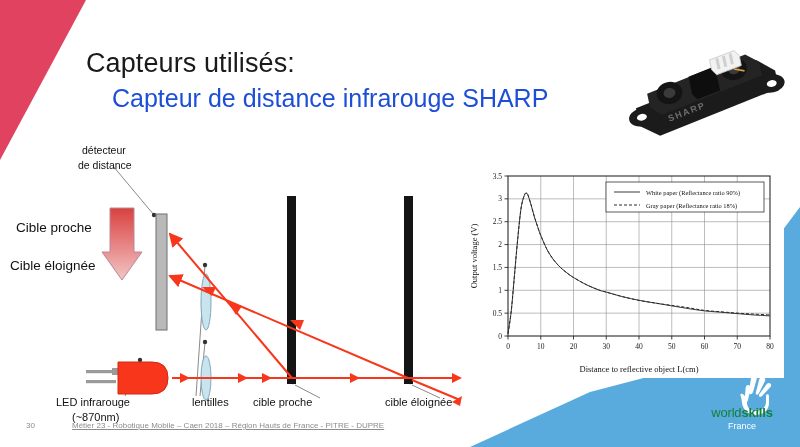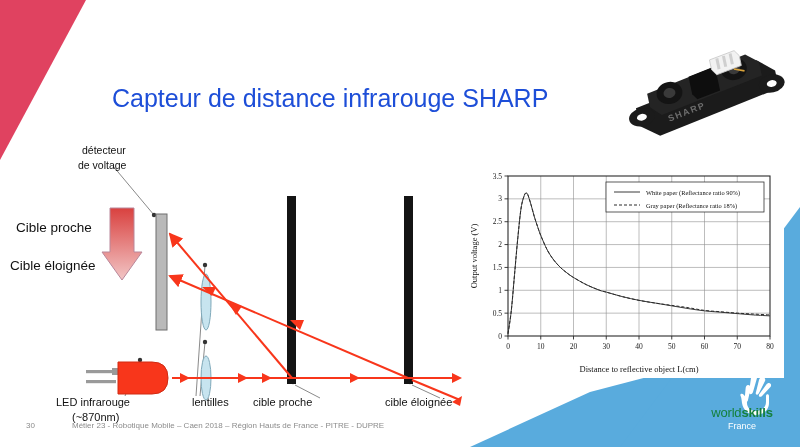--- a/index.html
+++ b/index.html
@@ -48,21 +48,21 @@
 
   
   .chart{position:absolute;left:466px;top:166px;width:318px;height:212px;background:#fff;}
   .chart svg{display:block;}
 
   
   .foot-num{
     position:absolute;left:26px;top:421px;font-size:8px;color:#8c8c8c;
   }
   .foot-text{
-    position:absolute;left:72px;top:421px;font-size:8px;color:#8c8c8c;white-space:nowrap;
+    position:absolute;left:72px;top:421px;font-size:8px;color:#8c8c8c;white-space:nowrap;text-decoration:underline;
   }
 
   
   .logo{position:absolute;right:10px;bottom:14px;width:96px;height:62px;color:#fff;}
   .logo-word{
     position:absolute;left:0;bottom:14px;width:96px;text-align:center;
     font-size:13px;line-height:13px;color:#15803d;letter-spacing:-0.2px;
   }
   .logo-word .b{font-weight:bold;}
   .logo-fr{
@@ -72,20 +72,21 @@
 </style>
 </head>
 <body>
 
 <div id="slide">
 
   <div class="corner-pink"></div>
   <div class="corner-blue-low"></div>
   <div class="corner-blue-main"></div>
 
+  <div class="title-main">Capteurs utilisés:</div>
   <div class="title-sub">Capteur de distance infrarouge SHARP</div>
 
   <div class="sensor-photo">
     <svg width="182" height="100" viewBox="0 0 182 100">
       <g transform="rotate(-12 91 50)">
 
         <path d="M22,52 L150,30 L166,44 L166,62 L40,84 L22,70 Z" fill="#1b1b1b"></path>
 
         <ellipse cx="26" cy="62" rx="13" ry="9" fill="#1b1b1b"></ellipse>
         <ellipse cx="26" cy="62" rx="5" ry="3.4" fill="#ffffff"></ellipse>
@@ -191,21 +192,21 @@
       <g>
         <rect x="112" y="238" width="8" height="7" fill="#9a9a9a"></rect>
         <rect x="86" y="240" width="30" height="3.2" fill="#9a9a9a"></rect>
         <rect x="86" y="250" width="30" height="3.2" fill="#9a9a9a"></rect>
         <path d="M118,232 L152,232 Q168,232 168,248 Q168,264 152,264 L118,264 Z" fill="#f8361b" stroke="#d02a12" stroke-width="1"></path>
       </g>
     </svg>
 
     
     <div class="dlabel small" style="left:82px;top:14px;">détecteur</div>
-    <div class="dlabel small" style="left:78px;top:29px;">de voltage</div>
+    <div class="dlabel small" style="left:78px;top:29px;">de distance</div>
 
     <div class="dlabel big" style="left:16px;top:90px;">Cible proche</div>
     <div class="dlabel big" style="left:10px;top:128px;">Cible éloignée</div>
 
     <div class="dlabel mid" style="left:56px;top:266px;">LED infrarouge</div>
     <div class="dlabel mid" style="left:72px;top:281px;">(~870nm)</div>
 
     <div class="dlabel mid" style="left:192px;top:266px;">lentilles</div>
     <div class="dlabel mid" style="left:253px;top:266px;">cible proche</div>
     <div class="dlabel mid" style="left:385px;top:266px;">cible éloignée</div>

